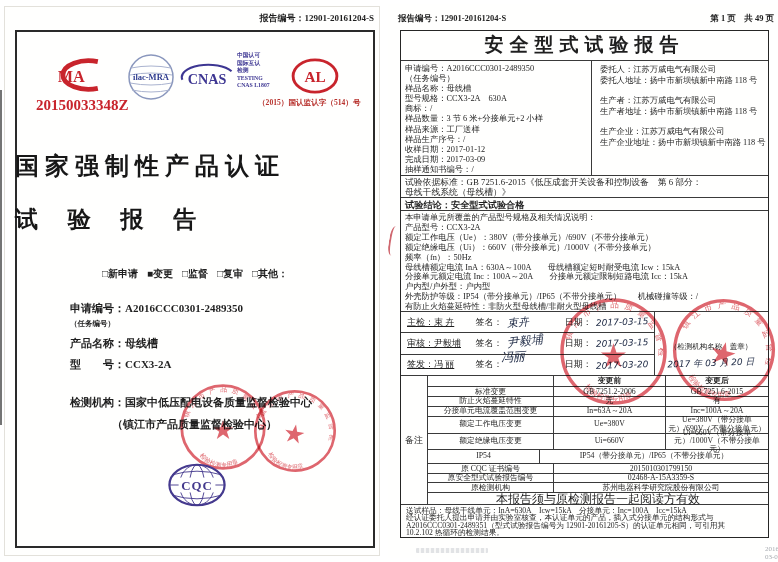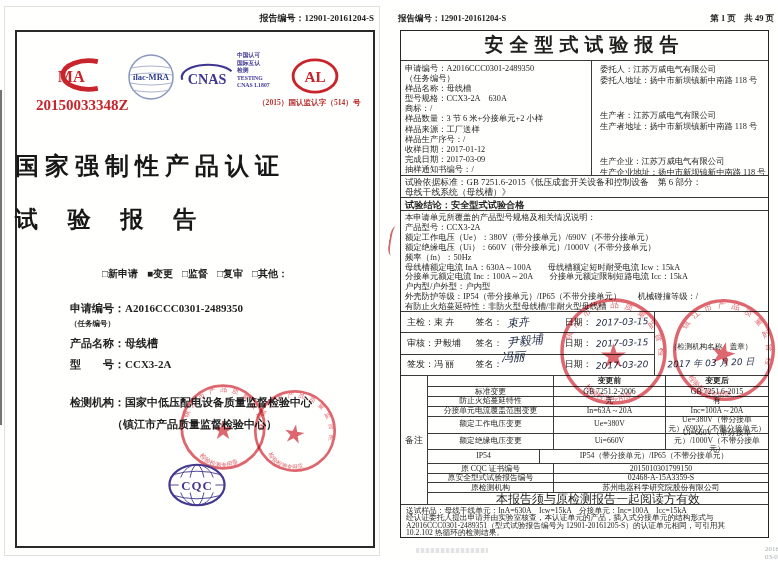--- a/index.html
+++ b/index.html
@@ -16,29 +16,29 @@
   .checkrow{width:360px;display:flex;justify-content:center;gap:9px;font-size:10px;font-weight:bold;align-items:center;}
   .caption{font-size:5.8px;line-height:7.6px;color:#3d3692;font-weight:bold;}
   
   #rtable{border:1.5px solid #262626;background:transparent;}
   .sec{box-sizing:border-box;border-bottom:1px solid #3a3a3a;overflow:hidden;}
   .r-title{height:30px;line-height:28px;text-align:center;font-size:19px;font-weight:bold;letter-spacing:6px;}
   .r-info{height:115px;display:flex;}
   .r-info .col-l{width:182px;border-right:1px solid #3a3a3a;padding:3px 4px;font-size:8.3px;line-height:10.1px;white-space:nowrap;}
   .r-info .col-r{flex:1;padding:4px 2px 3px 8px;font-size:8.3px;line-height:10.5px;white-space:nowrap;}
   .grp{margin-bottom:0;}
-  .grp+.grp{margin-top:25px;}
+  .grp+.grp{margin-top:10px;}
   .r-std{height:22px;padding:1px 4px;font-size:8.8px;line-height:10px;white-space:nowrap;}
   .r-con{height:13px;padding:1px 4px;font-size:9.2px;font-weight:600;}
   .r-cov{height:101px;padding:2px 4px;font-size:8.3px;line-height:9.9px;white-space:nowrap;}
   .r-sign{height:64px;position:relative;}
   .s-left{position:absolute;left:0;top:0;bottom:0;width:253px;border-right:1px solid #3a3a3a;display:flex;flex-direction:column;}
   .s-row{flex:1;display:flex;align-items:center;padding:0 6px;font-size:9px;gap:4px;border-bottom:1px solid #3a3a3a;white-space:nowrap;}
   .s-row:last-child{border-bottom:none;}
-  .s-role{width:86px;}
+  .s-role{width:86px;text-decoration:underline;}
   .sigzone{width:72px;position:relative;}
   .hand{font-family:"DejaVu Sans",sans-serif;font-style:italic;color:#1b2742;display:inline-block;}
   .sig1{font-size:11px;transform:rotate(-5deg);}
   .sig2{font-size:12px;transform:rotate(-7deg);position:relative;top:-2px;}
   .sig3{font-size:12px;transform:rotate(-4deg);position:relative;top:-7px;left:-6px;}
   .hdate{font-size:9px;transform:rotate(-2deg);}
   .s-right{position:absolute;left:253px;right:0;top:0;bottom:0;}
   .org-note{position:absolute;left:0;right:0;top:30px;text-align:center;font-size:7.5px;}
   .org-date{position:absolute;left:0;right:0;top:45px;text-align:center;}
   

